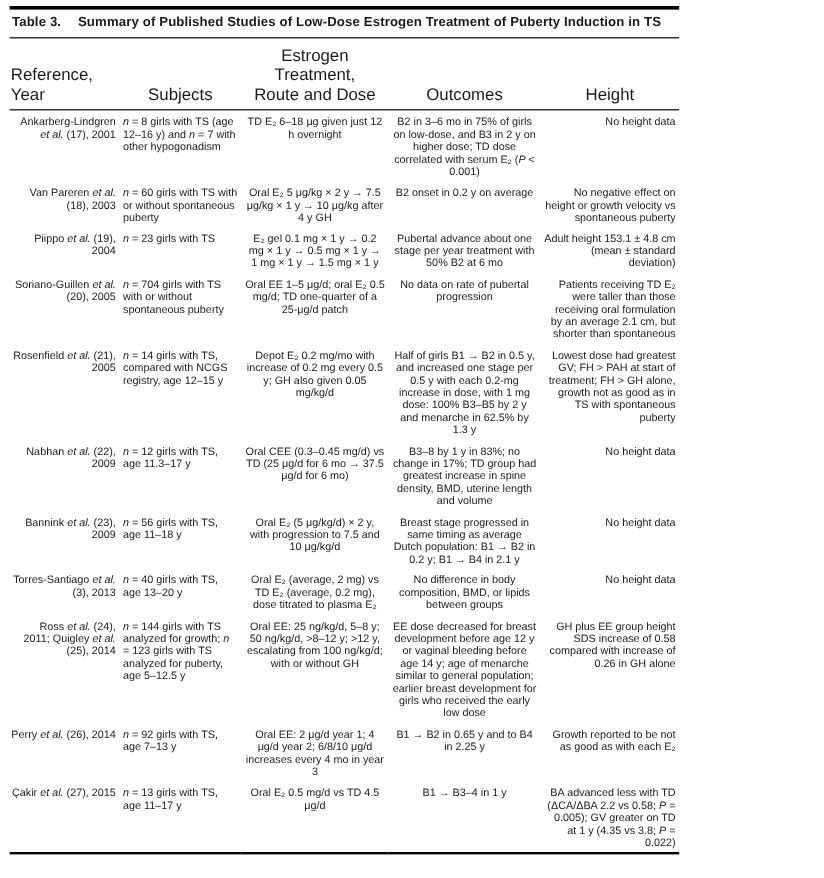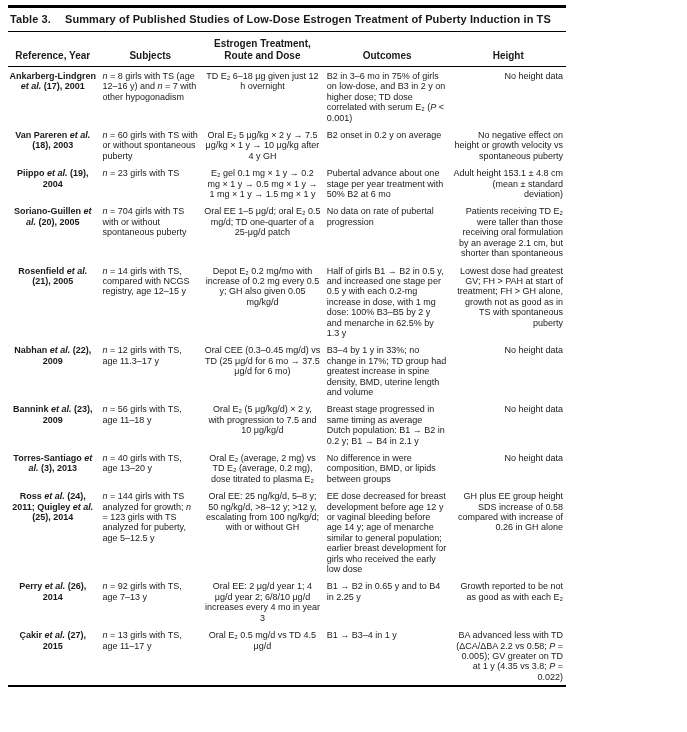--- a/index.html
+++ b/index.html
@@ -30,41 +30,41 @@
     border-collapse: collapse;
     table-layout: fixed;
     border-bottom: 2.5px solid #000;
   }
   table.tbl col.w0 { width: 16.4%; }
   table.tbl col.w1 { width: 18.2%; }
   table.tbl col.w2 { width: 22.0%; }
   table.tbl col.w3 { width: 22.7%; }
   table.tbl col.w4 { width: 20.7%; }
   thead th {
-    font-size: 10px;
-    font-weight: bold;
+    font-size: 14px;
+    font-weight: normal;
     padding: 6px 3px 5px 3px;
     border-bottom: 1.5px solid #000;
     vertical-align: bottom;
     white-space: pre-line;
     text-align: center;
     line-height: 1.15;
   }
-  thead th.c0 { text-align: center; padding-left: 1px; }
+  thead th.c0 { text-align: left; padding-left: 1px; }
   tbody td {
     font-size: 9px;
     line-height: 10.4px;
     padding: 4px 3px 3px 3px;
     vertical-align: top;
     word-wrap: break-word;
   }
-  tbody td.c0 { text-align: center; padding-left: 1px; font-weight: bold; }
+  tbody td.c0 { text-align: right; padding-left: 1px; }
   tbody td.c1 { text-align: left; }
   tbody td.c2 { text-align: center; }
-  tbody td.c3 { text-align: left; }
+  tbody td.c3 { text-align: center; }
   tbody td.c4 { text-align: right; }
 </style>
 </head>
 <body>
 
 <div class="page">
   <div class="caption">
     <span class="cap-label">Table 3.</span><span class="cap-title">Summary of Published Studies of Low-Dose Estrogen Treatment of Puberty Induction in TS</span>
   </div>
   <table class="tbl">
@@ -118,35 +118,35 @@
           <td class="c0">Rosenfield <i>et al.</i> (21), 2005</td>
           <td class="c1"><i>n</i> = 14 girls with TS, compared with NCGS registry, age 12–15 y</td>
           <td class="c2">Depot E₂ 0.2 mg/mo with increase of 0.2 mg every 0.5 y; GH also given 0.05 mg/kg/d</td>
           <td class="c3">Half of girls B1 → B2 in 0.5 y, and increased one stage per 0.5 y with each 0.2-mg increase in dose, with 1 mg dose: 100% B3–B5 by 2 y and menarche in 62.5% by 1.3 y</td>
           <td class="c4">Lowest dose had greatest GV; FH &gt; PAH at start of treatment; FH &gt; GH alone, growth not as good as in TS with spontaneous puberty</td>
         </tr>
         <tr>
           <td class="c0">Nabhan <i>et al.</i> (22), 2009</td>
           <td class="c1"><i>n</i> = 12 girls with TS, age 11.3–17 y</td>
           <td class="c2">Oral CEE (0.3–0.45 mg/d) vs TD (25 μg/d for 6 mo → 37.5 μg/d for 6 mo)</td>
-          <td class="c3">B3–4 by 1 y in 33%; no change in 17%; TD group had greatest increase in spine density, BMD, uterine length and volume</td>
+          <td class="c3">B3–8 by 1 y in 83%; no change in 17%; TD group had greatest increase in spine density, BMD, uterine length and volume</td>
           <td class="c4">No height data</td>
         </tr>
         <tr>
           <td class="c0">Bannink <i>et al.</i> (23), 2009</td>
           <td class="c1"><i>n</i> = 56 girls with TS, age 11–18 y</td>
           <td class="c2">Oral E₂ (5 μg/kg/d) × 2 y, with progression to 7.5 and 10 μg/kg/d</td>
           <td class="c3">Breast stage progressed in same timing as average Dutch population: B1 → B2 in 0.2 y; B1 → B4 in 2.1 y</td>
           <td class="c4">No height data</td>
         </tr>
         <tr>
           <td class="c0">Torres-Santiago <i>et al.</i> (3), 2013</td>
           <td class="c1"><i>n</i> = 40 girls with TS, age 13–20 y</td>
           <td class="c2">Oral E₂ (average, 2 mg) vs TD E₂ (average, 0.2 mg), dose titrated to plasma E₂</td>
-          <td class="c3">No difference in were composition, BMD, or lipids between groups</td>
+          <td class="c3">No difference in body composition, BMD, or lipids between groups</td>
           <td class="c4">No height data</td>
         </tr>
         <tr>
           <td class="c0">Ross <i>et al.</i> (24), 2011; Quigley <i>et al.</i> (25), 2014</td>
           <td class="c1"><i>n</i> = 144 girls with TS analyzed for growth; <i>n</i> = 123 girls with TS analyzed for puberty, age 5–12.5 y</td>
           <td class="c2">Oral EE: 25 ng/kg/d, 5–8 y; 50 ng/kg/d, &gt;8–12 y; &gt;12 y, escalating from 100 ng/kg/d; with or without GH</td>
           <td class="c3">EE dose decreased for breast development before age 12 y or vaginal bleeding before age 14 y; age of menarche similar to general population; earlier breast development for girls who received the early low dose</td>
           <td class="c4">GH plus EE group height SDS increase of 0.58 compared with increase of 0.26 in GH alone</td>
         </tr>
         <tr>

